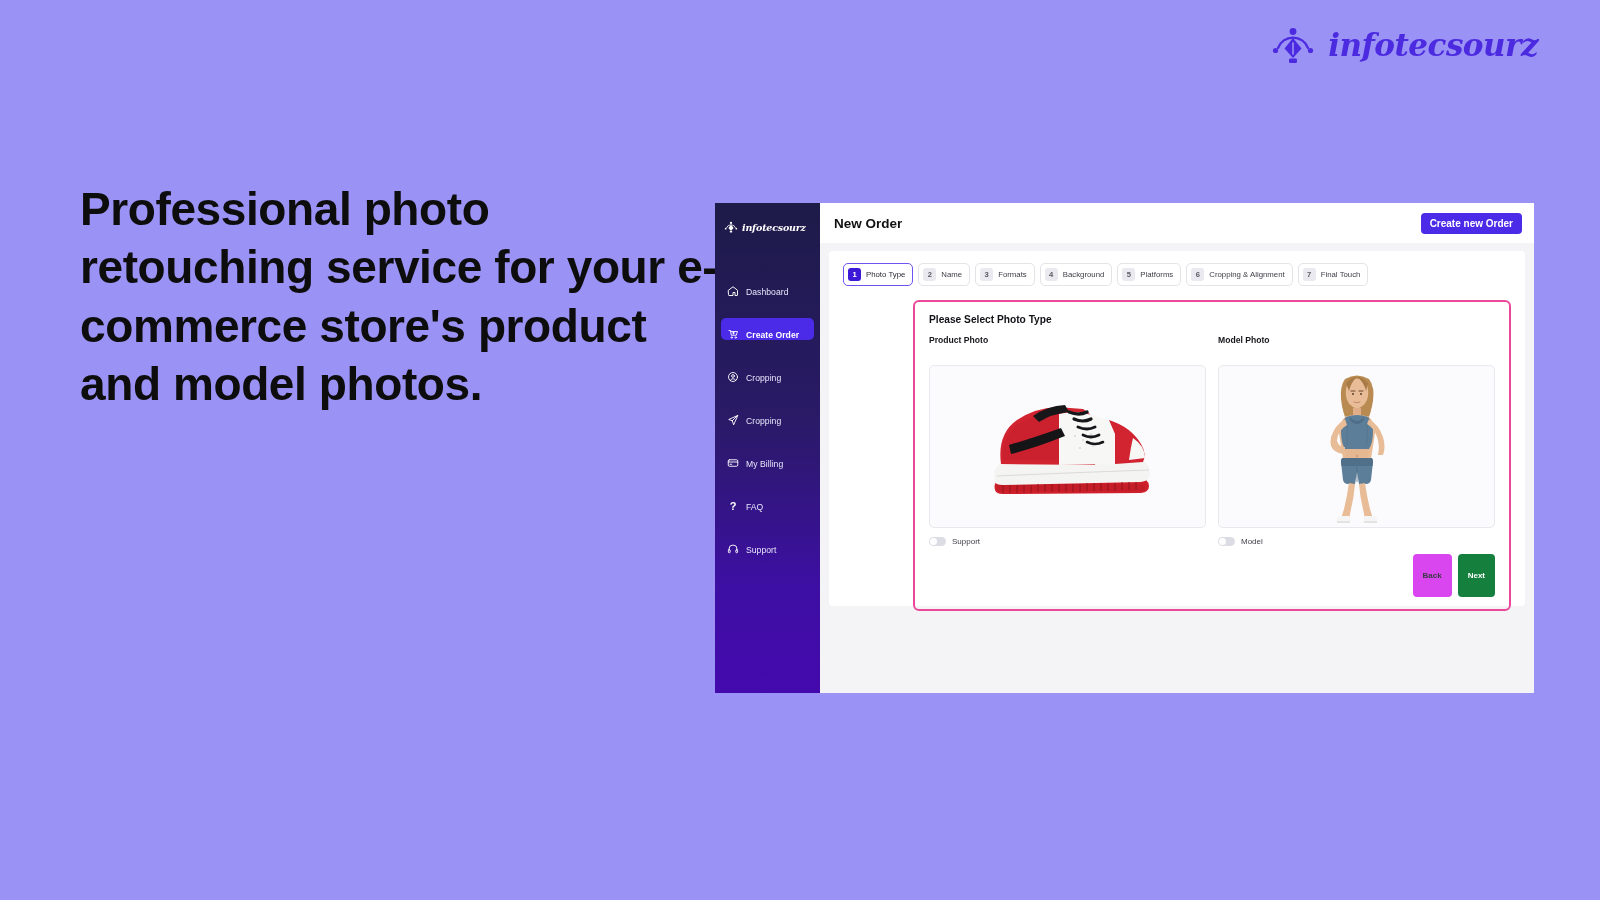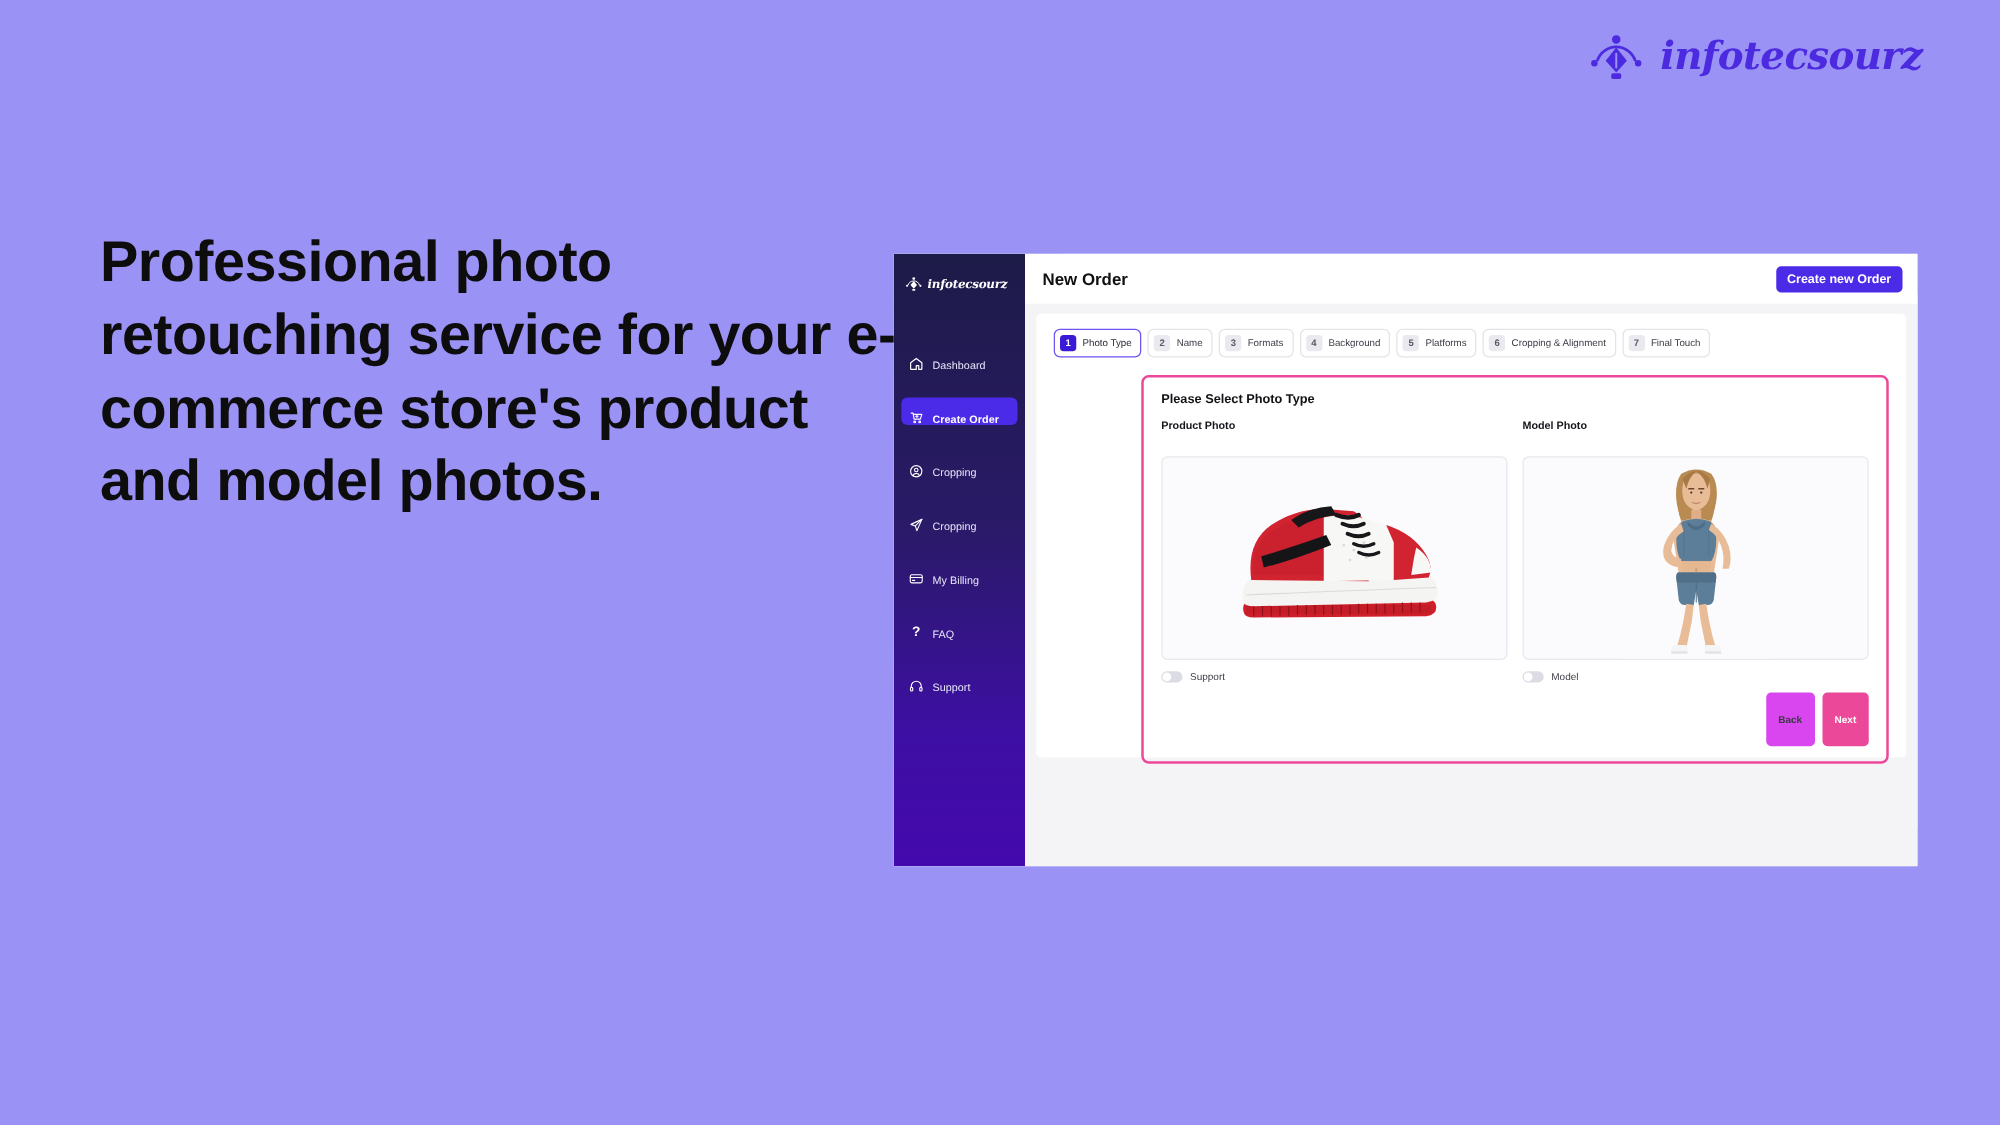--- a/index.html
+++ b/index.html
@@ -245,21 +245,21 @@
     color: #3a3a44;
     font-size: 8px;
     font-weight: 600;
     border: none;
     border-radius: 4px;
     padding: 5px 10px;
     cursor: pointer;
     font-family: "Liberation Sans", sans-serif;
   }
   .btn-next {
-    background: #ec4899;
+    background: #15803d;
     color: #ffffff;
     font-size: 8px;
     font-weight: 600;
     border: none;
     border-radius: 4px;
     padding: 17px 10px;
     cursor: pointer;
     font-family: "Liberation Sans", sans-serif;
   }
 </style>

